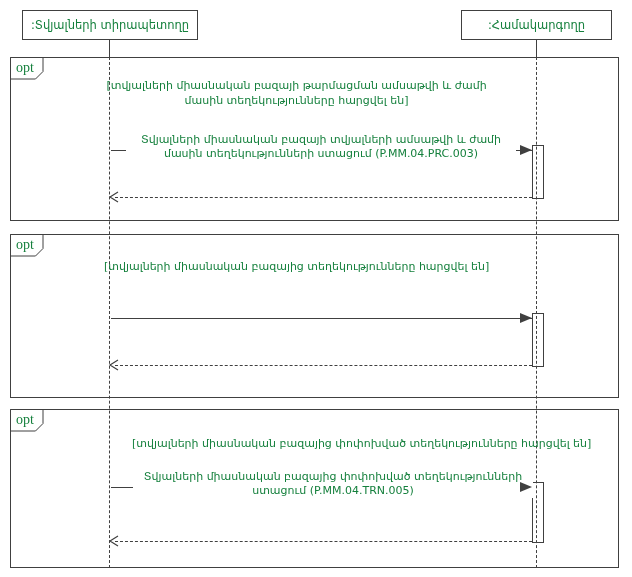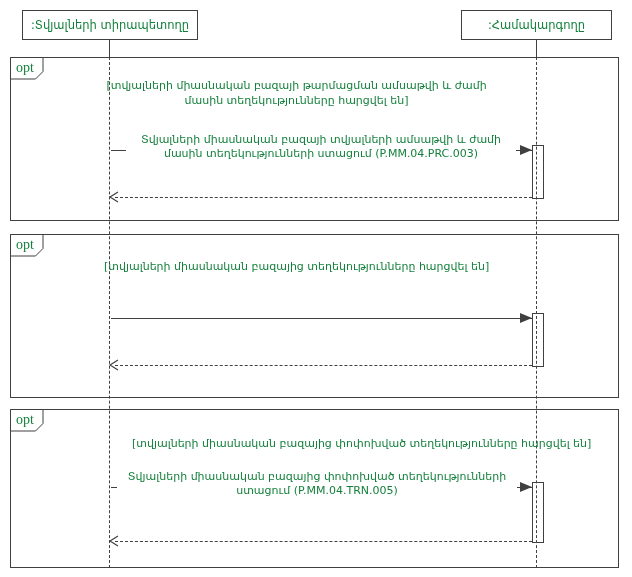--- a/index.html
+++ b/index.html
@@ -103,21 +103,21 @@
 
   <div class="frag" style="top:409px;height:159px;">
     <svg class="pent" width="34" height="23">
       <path d="M0.5,0.5 H33 V14.5 L25.5,22 H0.5 Z" fill="#ffffff" stroke="#404040"></path>
     </svg>
     <span class="optlab">opt</span>
 
     <div class="guard nowrap" style="left:93px;top:26px;margin-left:28px;">[տվյալների միասնական բազայից փոփոխված տեղեկությունները հարցվել են]</div>
 
     <div class="msgline" style="left:100px;top:77px;width:421px;"></div>
-    <div class="msg-label" style="left:106px;top:60px;width:400px;">Տվյալների միասնական բազայից փոփոխված տեղեկությունների ստացում (P.MM.04.TRN.005)</div>
+    <div class="msg-label" style="left:122px;top:60px;width:400px;">Տվյալների միասնական բազայից փոփոխված տեղեկությունների ստացում (P.MM.04.TRN.005)</div>
     <div class="arrow-filled" style="left:509px;top:72px;"></div>
 
     <div class="activation" style="left:521px;top:72px;height:59px;"></div>
 
     <div class="retline" style="left:104px;top:131px;width:417px;"></div>
     <svg class="arrow-open" style="left:97px;top:125px;" width="12" height="12">
       <path d="M10,1 L2,6 L10,11" fill="none" stroke="#404040" stroke-width="1.2"></path>
     </svg>
   </div>
 

